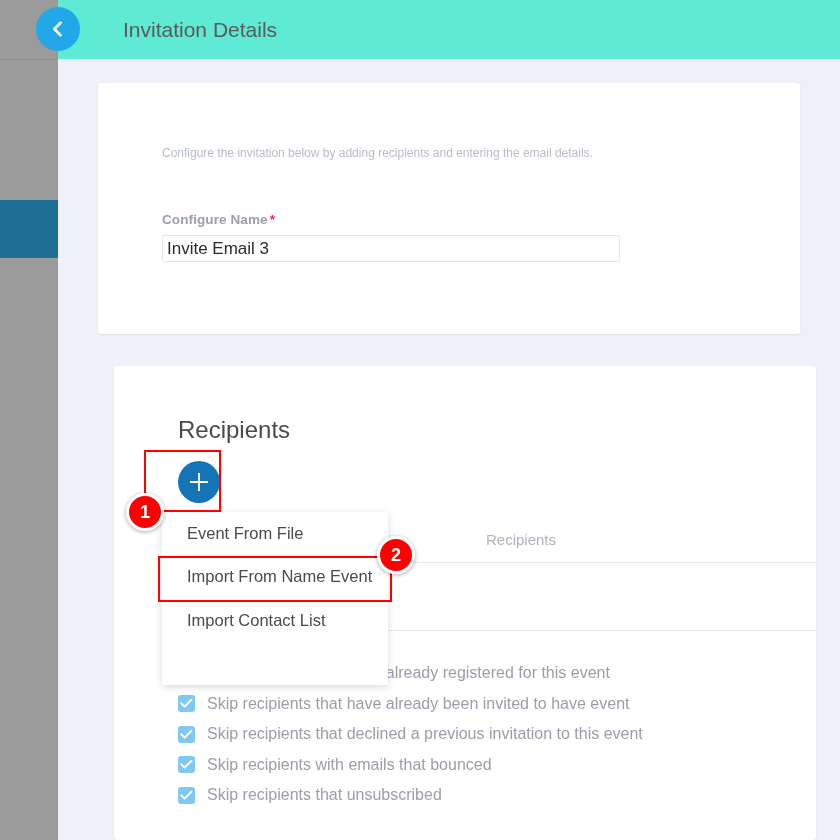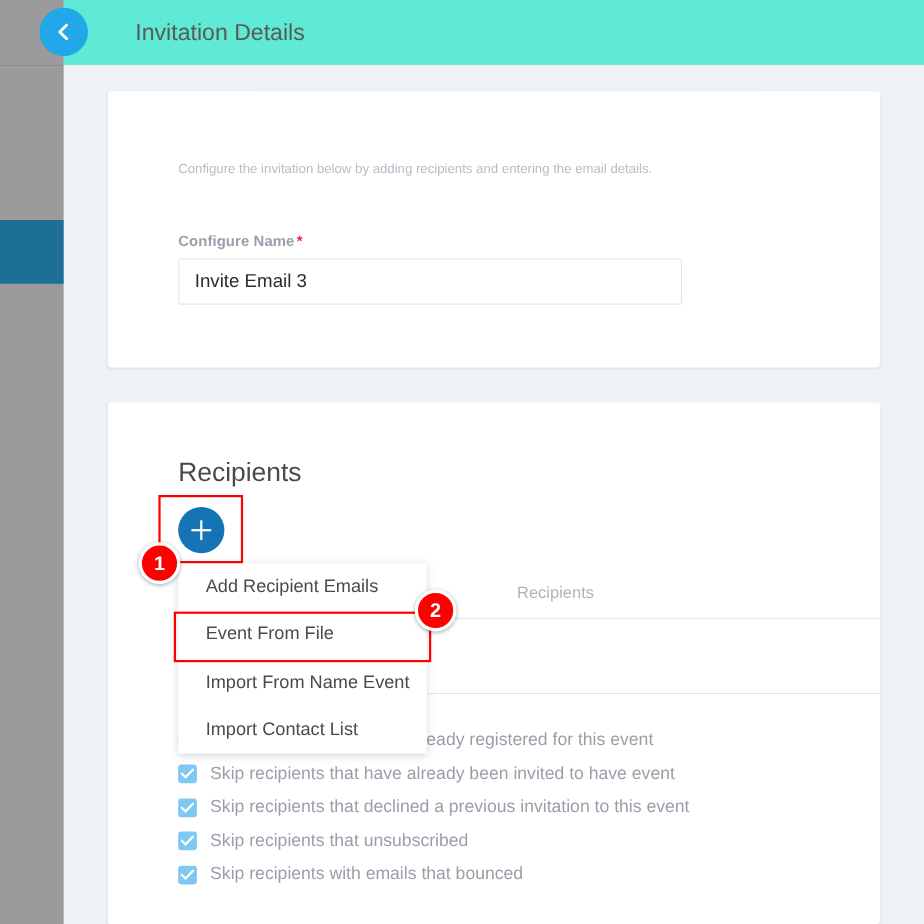--- a/index.html
+++ b/index.html
@@ -96,21 +96,21 @@
     border-radius: 3px;
     box-shadow: 0 1px 2px rgba(20,30,60,0.07);
   }
   #card-details {
     left: 40px;  
     top: 24px;   
     width: 702px;
     height: 251px;
   }
   #card-recipients {
-    left: 40px;
+    left: 56px;
     top: 307px;  
     width: 702px;
     height: 474px;
   }
 
   .intro-text {
     position: absolute;
     left: 64px;
     top: 56px;
     width: 578px;
@@ -133,29 +133,29 @@
     color: #f0274b;
     font-weight: 700;
     margin-left: 2px;
   }
 
   .text-input {
     position: absolute;
     left: 64px;
     top: 152px;
     width: 458px;
-    height: 42px;
+    height: 27px;
     box-sizing: border-box;
     border: 1px solid #e3e6eb;
     border-radius: 2px;
     background: #fff;
     font-family: "Liberation Sans", sans-serif;
     font-size: 17px;
     color: #2b2b2b;
-    padding: 0 14px;
+    padding: 0 4px;
     outline: none;
   }
 
   
   .section-title {
     position: absolute;
     left: 64px;
     top: 50px;
     font-size: 24px;
     color: #4a4a4a;
@@ -350,36 +350,35 @@
               </svg>
           </span>
           <span class="cb-label">Skip recipients that declined a previous invitation to this event</span>
         </div>
         <div class="checkbox-row">
           <span class="cb">
             <svg width="13" height="11" viewBox="0 0 13 11">
                 <path d="M1.2 5.3 L4.6 8.6 L11.4 1.7" fill="none" stroke="#ffffff" stroke-width="2" stroke-linecap="round" stroke-linejoin="round"></path>
               </svg>
           </span>
+          <span class="cb-label">Skip recipients with emails that bounced</span>
+        </div>
+        <div class="checkbox-row">
+          <span class="cb">
+            <svg width="13" height="11" viewBox="0 0 13 11">
+                <path d="M1.2 5.3 L4.6 8.6 L11.4 1.7" fill="none" stroke="#ffffff" stroke-width="2" stroke-linecap="round" stroke-linejoin="round"></path>
+              </svg>
+          </span>
           <span class="cb-label">Skip recipients that unsubscribed</span>
-        </div>
-        <div class="checkbox-row">
-          <span class="cb">
-            <svg width="13" height="11" viewBox="0 0 13 11">
-                <path d="M1.2 5.3 L4.6 8.6 L11.4 1.7" fill="none" stroke="#ffffff" stroke-width="2" stroke-linecap="round" stroke-linejoin="round"></path>
-              </svg>
-          </span>
-          <span class="cb-label">Skip recipients with emails that bounced</span>
         </div>
       </div>
     </div>
   </div>
 
   <div class="dropdown">
-    <div class="dropdown-item">Add Recipient Emails</div>
     <div class="dropdown-item">Event From File</div>
     <div class="dropdown-item">Import From Name Event</div>
     <div class="dropdown-item">Import Contact List</div>
   </div>
 
   <div class="anno-box" id="anno-box-1"></div>
   <div class="anno-box" id="anno-box-2"></div>
   <div class="anno-badge" id="anno-badge-1">1</div>
   <div class="anno-badge" id="anno-badge-2">2</div>
 

